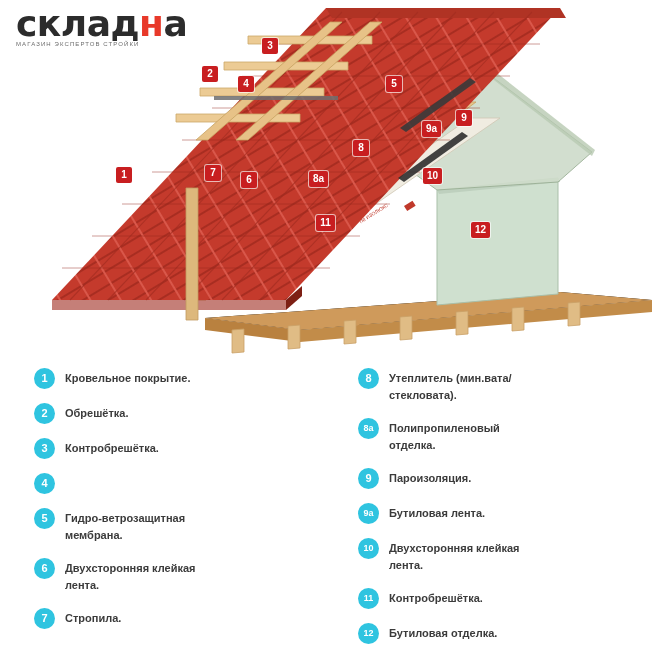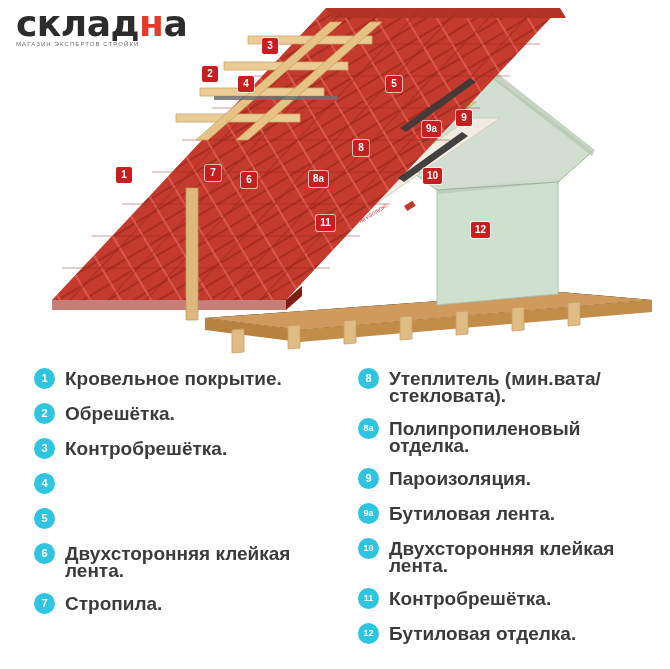--- a/index.html
+++ b/index.html
@@ -107,21 +107,21 @@
     font-size: 11px;
     font-weight: bold;
     line-height: 21px;
     text-align: center;
     font-family: "Liberation Sans", sans-serif;
     margin-right: 10px;
   }
   .bullet.sub { font-size: 9px; }
   .legend-label {
     font-family: "Liberation Sans", sans-serif;
-    font-size: 19px;
+    font-size: 11px;
     font-weight: bold;
     color: #3b3b3b;
     line-height: 17px;
     padding-top: 2px;
     white-space: pre-line;
   }
 </style>
 </head>
 <body>
 
@@ -291,20 +291,22 @@
       </div>
       <div class="legend-item">
         <div class="bullet">3</div>
         <div class="legend-label">Контробрешётка.</div>
       </div>
       <div class="legend-item">
         <div class="bullet">4</div>
       </div>
       <div class="legend-item">
         <div class="bullet">5</div>
+        <div class="legend-label">Гидро-ветрозащитная
+мембрана.</div>
       </div>
       <div class="legend-item">
         <div class="bullet">6</div>
         <div class="legend-label">Двухсторонняя клейкая
 лента.</div>
       </div>
       <div class="legend-item">
         <div class="bullet">7</div>
         <div class="legend-label">Стропила.</div>
       </div>

